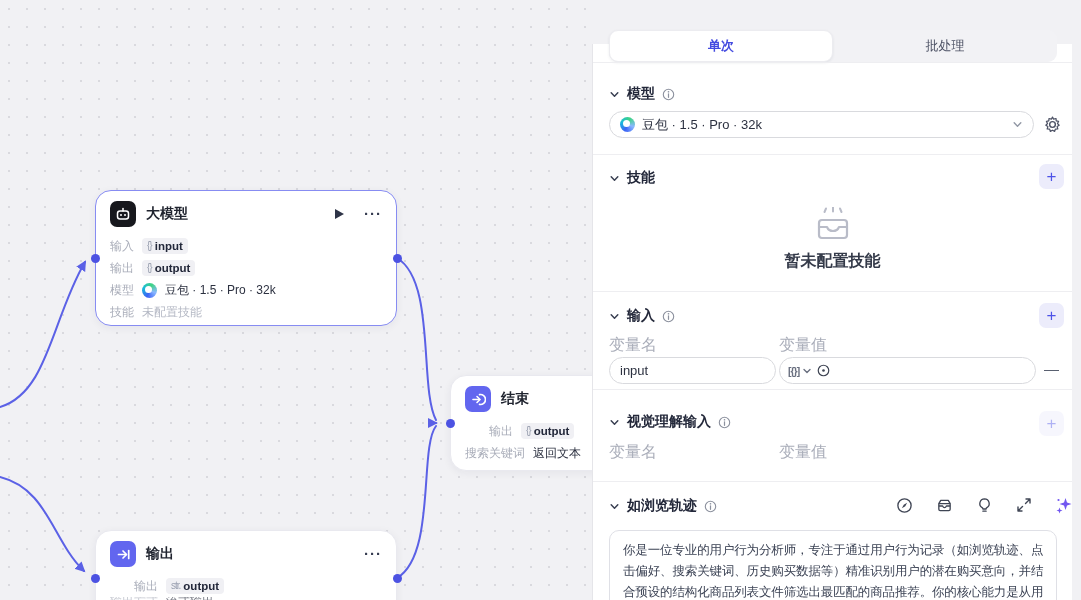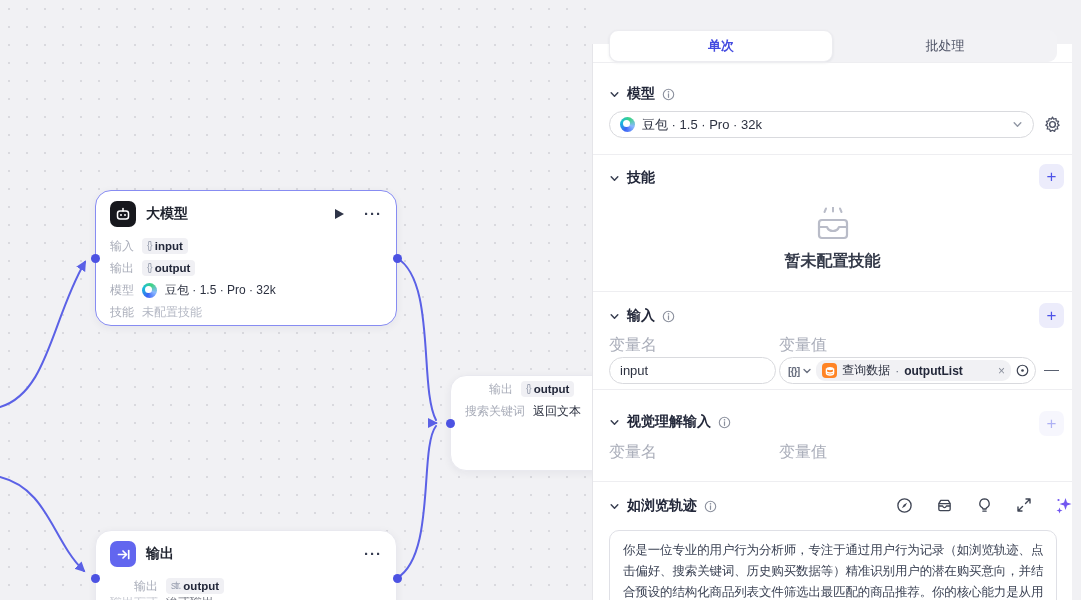--- a/index.html
+++ b/index.html
@@ -180,20 +180,30 @@
         <div class="node-row">
           <span class="row-label">技能</span>
           <span class="muted">未配置技能</span>
         </div>
       </div>
       <div class="port" style="left:-5.5px; top:63px;"></div>
       <div class="port" style="right:-5.5px; top:63px;"></div>
     </div>
 
     <div class="node node-end">
+      <div class="node-head">
+        <div class="node-icon icon-purple">
+          <svg width="15" height="15" viewBox="0 0 15 15">
+            <path d="M2 7.5 H8.5" stroke="#fff" stroke-width="1.6" stroke-linecap="round"></path>
+            <path d="M6 4.5 L9 7.5 L6 10.5" stroke="#fff" stroke-width="1.6" fill="none" stroke-linecap="round" stroke-linejoin="round"></path>
+            <path d="M8.5 2.6 a5 5 0 1 1 0 9.8" stroke="#fff" stroke-width="1.6" fill="none" stroke-linecap="round"></path>
+          </svg>
+        </div>
+        <div class="node-title">结束</div>
+      </div>
       <div class="node-rows">
         <div class="node-row">
           <span class="row-label lbl-r">输出</span>
           <span class="tag">
             <span class="glyph">{}</span>
             <span class="tval">output</span>
           </span>
         </div>
         <div class="node-row">
           <span class="row-label lbl-r">搜索关键词</span>
@@ -303,33 +313,20 @@
     <div class="col-label" style="left:16px; top:291px;">变量名</div>
     <div class="col-label" style="left:186px; top:291px;">变量值</div>
     <input class="name-input" type="text" value="input" style="">
     <div class="value-box">
       <span class="type-seg">
         <span class="type-glyph">[{}]</span>
         <svg width="10" height="10" viewBox="0 0 11 11">
           <path d="M2.2 3.8 L5.5 7.2 L8.8 3.8" stroke="#6a7080" stroke-width="1.5" fill="none" stroke-linecap="round" stroke-linejoin="round"></path>
         </svg>
       </span>
-      <span class="ref-tag">
-        <span class="db-icon">
-          <svg width="10" height="10" viewBox="0 0 10 10">
-            <ellipse cx="5" cy="2.6" rx="3.6" ry="1.7" fill="#fff"></ellipse>
-            <path d="M1.4 2.6 v4.6 c0 1 1.6 1.8 3.6 1.8 s3.6 -0.8 3.6 -1.8 v-4.6" stroke="#fff" stroke-width="1.3" fill="none"></path>
-            <path d="M1.4 5.2 c0 1 1.6 1.8 3.6 1.8 s3.6 -0.8 3.6 -1.8" stroke="#fff" stroke-width="1.3" fill="none"></path>
-          </svg>
-        </span>
-        <span class="ref-src">查询数据</span>
-        <span class="ref-sep">·</span>
-        <span class="ref-field">outputList</span>
-        <span class="ref-close">×</span>
-      </span>
       <svg width="15" height="15" viewBox="0 0 16 16">
         <circle cx="8" cy="8" r="5.6" stroke="#3f4554" stroke-width="1.3" fill="none"></circle>
         <circle cx="8" cy="8" r="1.4" fill="#3f4554"></circle>
       </svg>
     </div>
     <div class="minus-btn">—</div>
     <div class="pdiv" style="top:345px;"></div>
 
     <div class="sec-head" style="top:368px;">
       <svg class="chev" width="11" height="11" viewBox="0 0 11 11">

